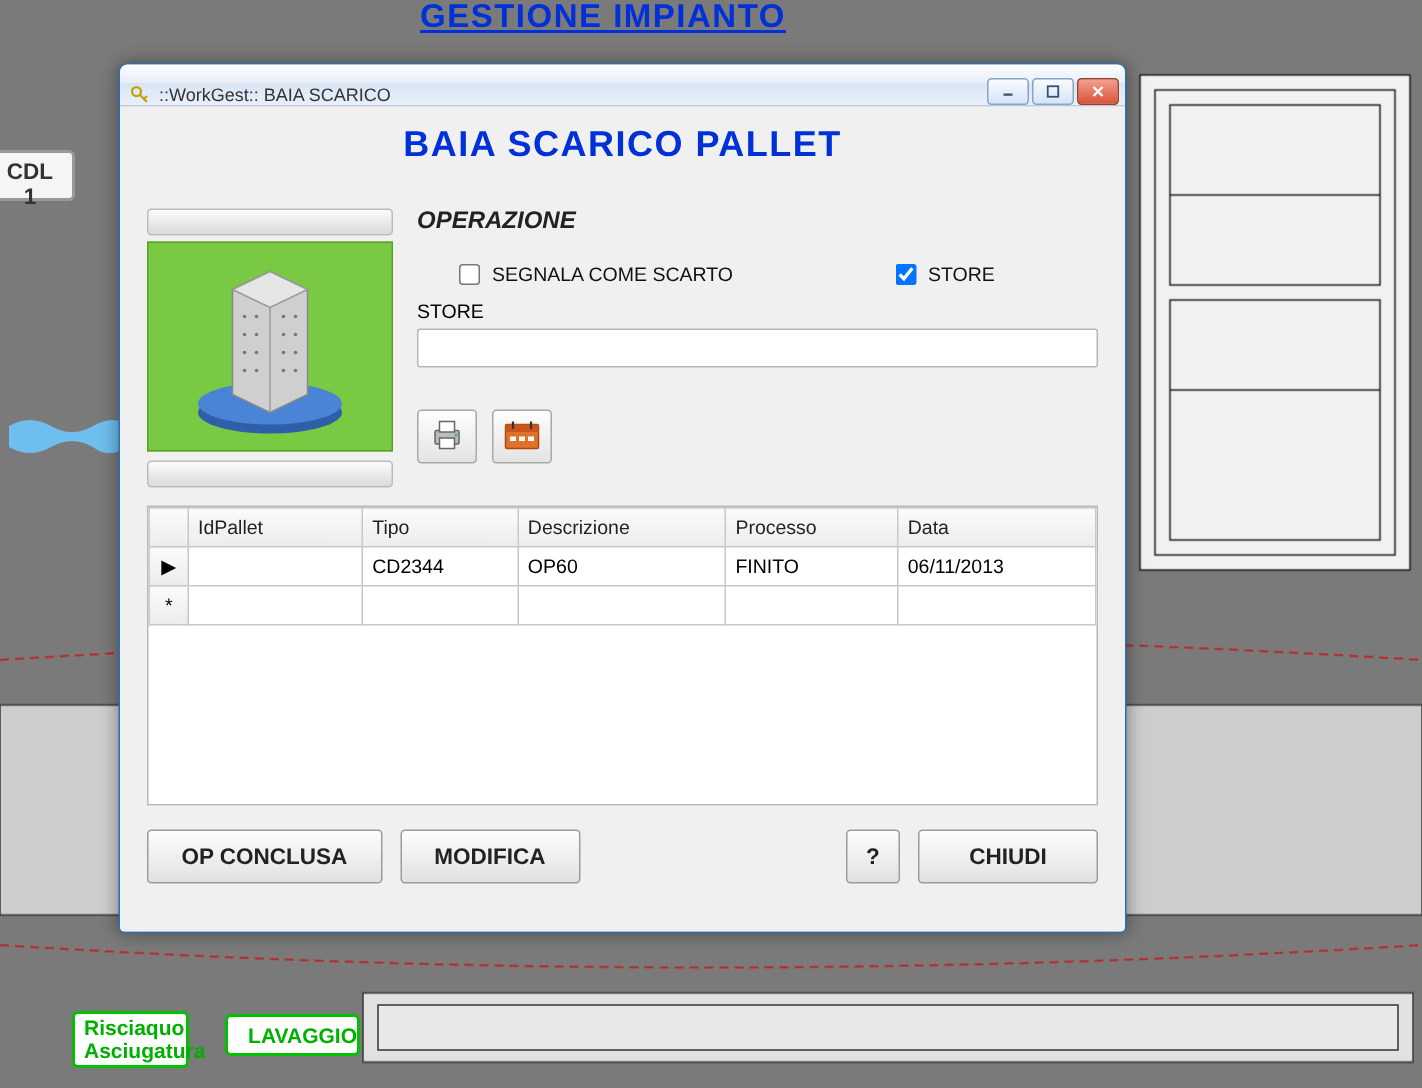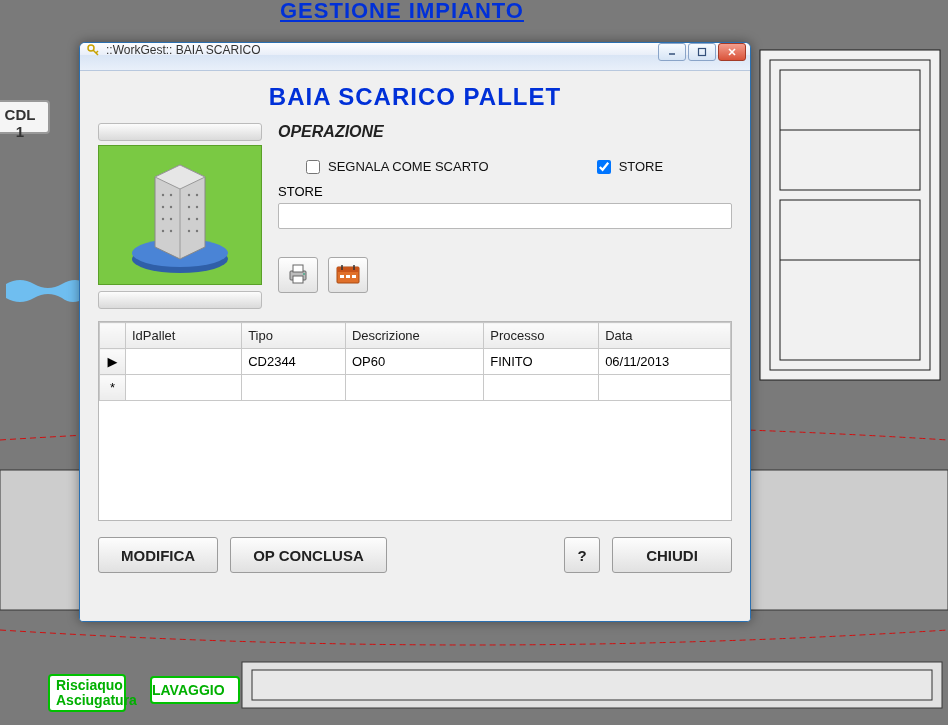--- a/index.html
+++ b/index.html
@@ -34,21 +34,21 @@
   .bg-btn.green1 {
     top: 674px; left: 48px;
     border: 2px solid #00c000; color: #00b000;
     background: #fff; padding: 2px 6px; font-size: 14px; line-height:15px;
     text-align:center; width:78px;
   }
   .bg-btn.green2 {
     top: 676px; left: 150px;
     border: 2px solid #00c000; color: #00b000;
     background: #fff; padding: 4px 0; font-size: 14px;
-    text-align:left; width:90px;
+    text-align:right; width:90px;
   }
   .cad-bg {
     position: absolute; inset: 0;
     pointer-events: none;
   }
   .cad-bg svg { width:100%; height:100%; }
 
   .window {
     position: absolute;
     top: 42px; left: 79px;
@@ -58,21 +58,21 @@
     border: 1px solid #2a6fb0;
     border-radius: 6px 6px 4px 4px;
     box-shadow: 0 0 12px rgba(0,0,0,.4);
     overflow: hidden;
     display:flex; flex-direction:column;
   }
   .titlebar {
     height: 28px;
     background: linear-gradient(#fdfdfe,#e8eef8 45%,#d9e5f5 46%,#e9f0fa);
     border-bottom: 1px solid #b8c8de;
-    display:flex; align-items:flex-start;
+    display:flex; align-items:flex-end;
     padding: 0 4px 0 6px;
     font-size: 12px; color:#333;
   }
   .titlebar .key-icon { width:14px; height:14px; margin-right:6px; display:inline-flex; align-items:center; justify-content:center;}
   .titlebar .spacer { flex:1; }
   .win-btn {
     width:28px; height:18px; margin-left:2px;
     border:1px solid #8aa4c8; border-radius:3px;
     background:linear-gradient(#f7fbff,#d6e4f5);
     display:inline-flex; align-items:center; justify-content:center;
@@ -86,21 +86,21 @@
     flex:1; padding: 10px 18px 12px; background:#f0f0f0;
     display:flex; flex-direction:column;
   }
   .h1 {
     text-align:center;
     color:#0030d8;
     font-size:24px; font-weight:bold;
     letter-spacing:1px;
     margin: 2px 0 12px;
   }
-  .top-row { display:flex; gap:16px; }
+  .top-row { display:flex; gap:16px;margin-top:16px; }
   .left-col { width:164px; display:flex; flex-direction:column; }
   .plate {
     height:18px; background:linear-gradient(#fcfcfc,#dadada);
     border:1px solid #bbb; border-radius:3px; margin-bottom:4px;
   }
   .pallet-img {
     width:164px; height:140px;
     background:#7ac943;
     border:1px solid #5aa028;
     display:flex; align-items:center; justify-content:center;
@@ -327,20 +327,20 @@
               <td></td>
               <td></td>
               <td></td>
               <td></td>
             </tr>
           </tbody>
       </table>
     </div>
 
     <div class="button-row">
+      <button class="big-btn">OP CONCLUSA</button>
       <button class="big-btn">MODIFICA</button>
-      <button class="big-btn">OP CONCLUSA</button>
       <span class="spacer"></span>
       <button class="big-btn sq">?</button>
       <button class="big-btn" style="min-width:120px">CHIUDI</button>
     </div>
   </div>
 </div>
 
 </body></html>

